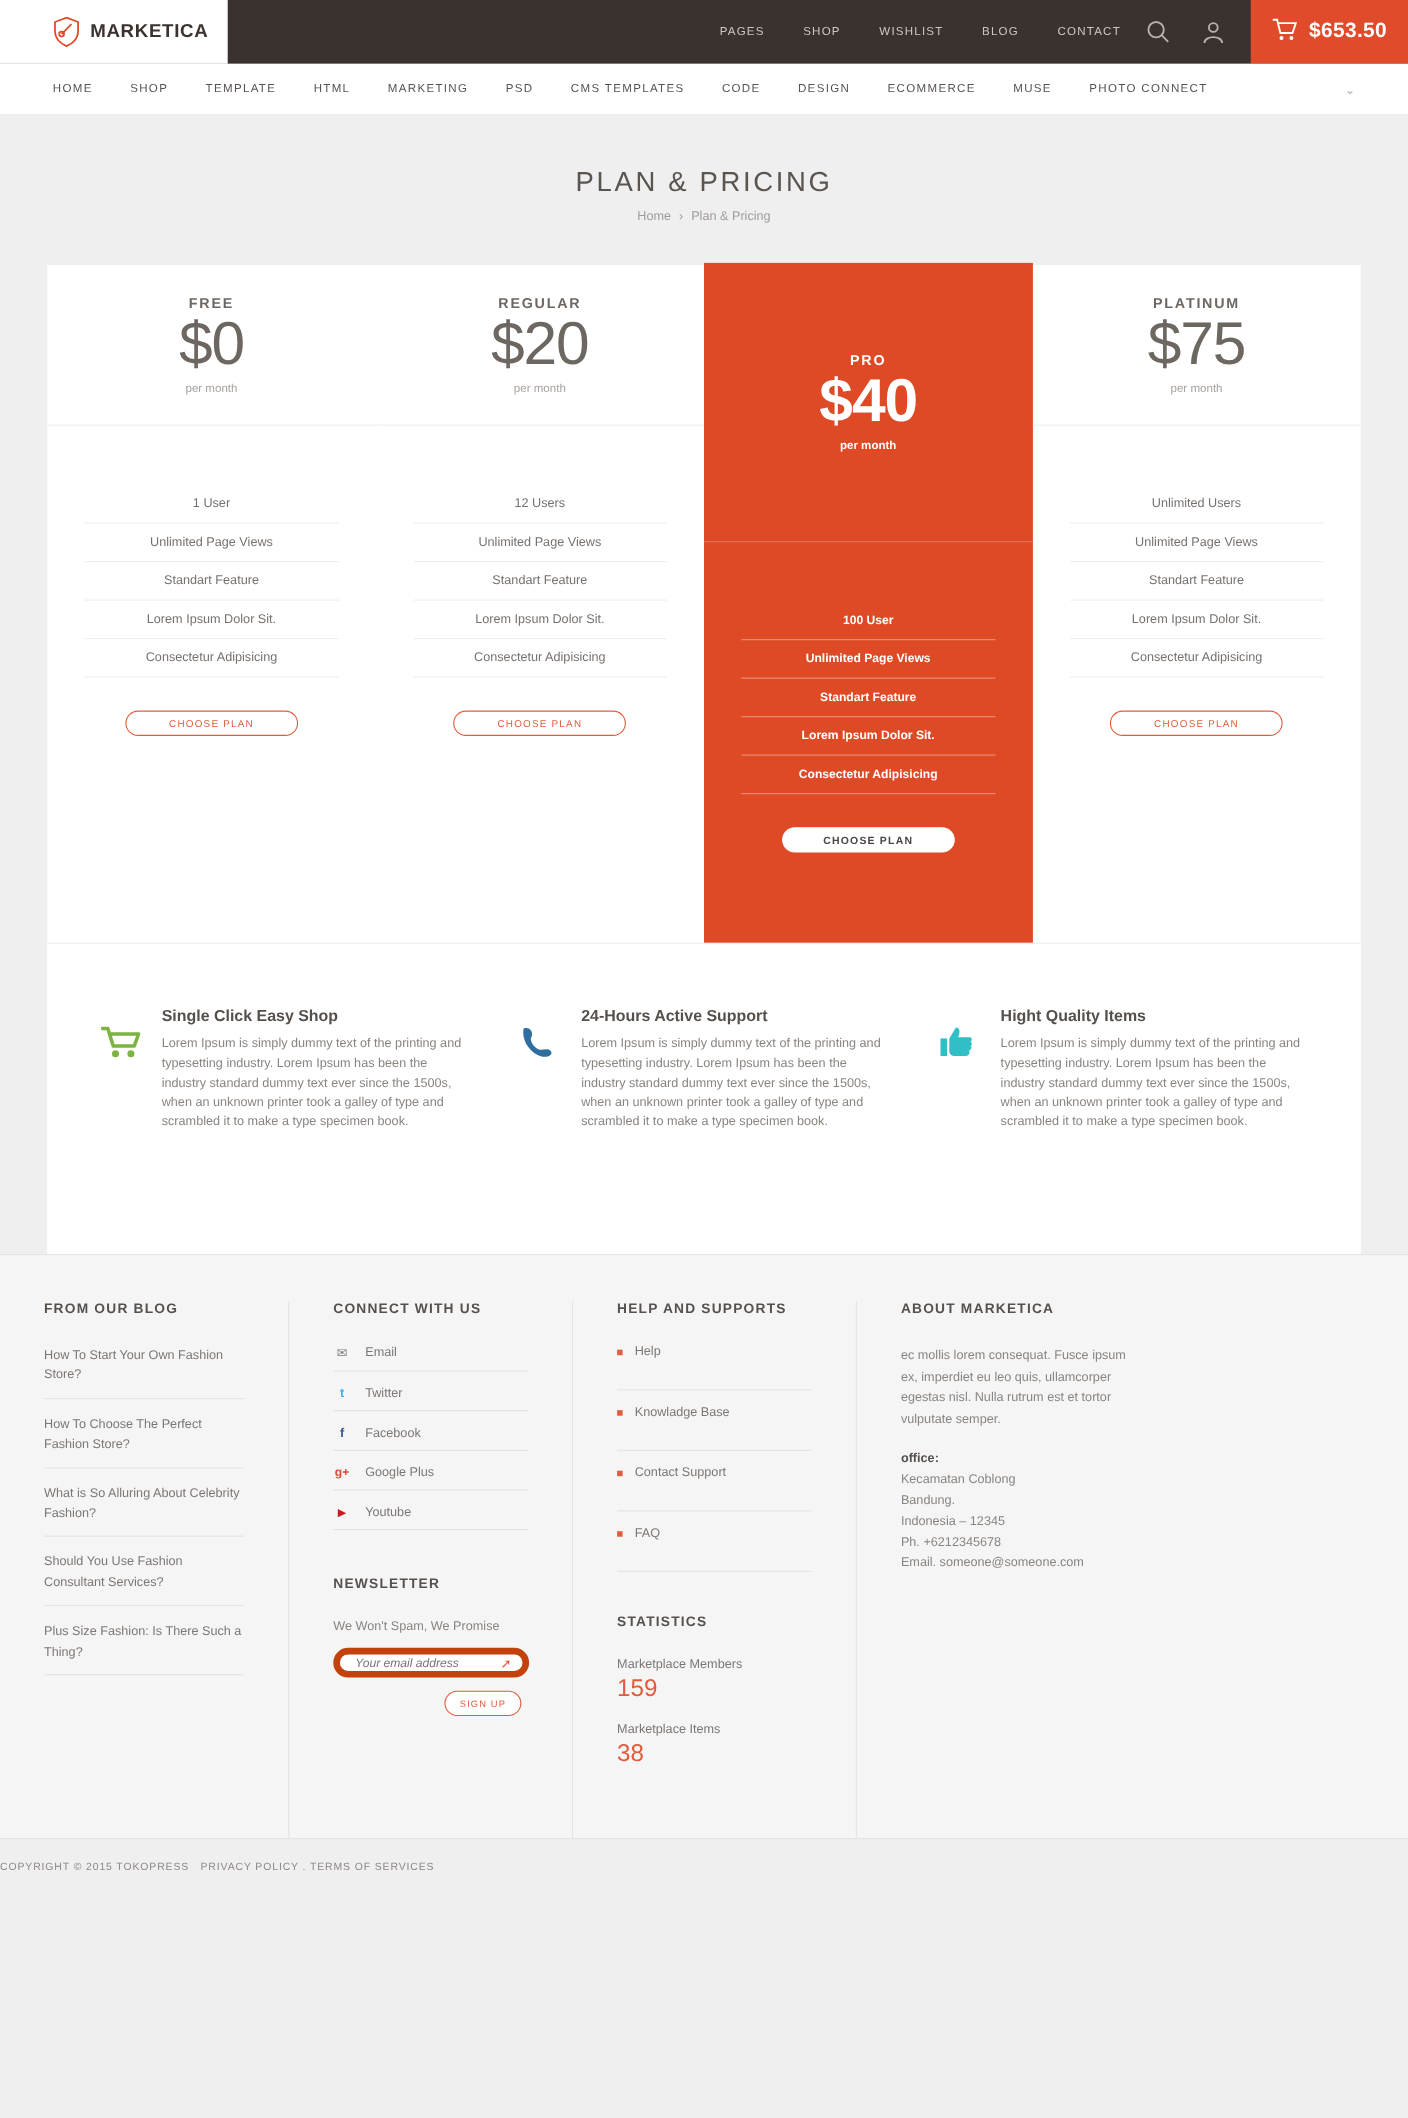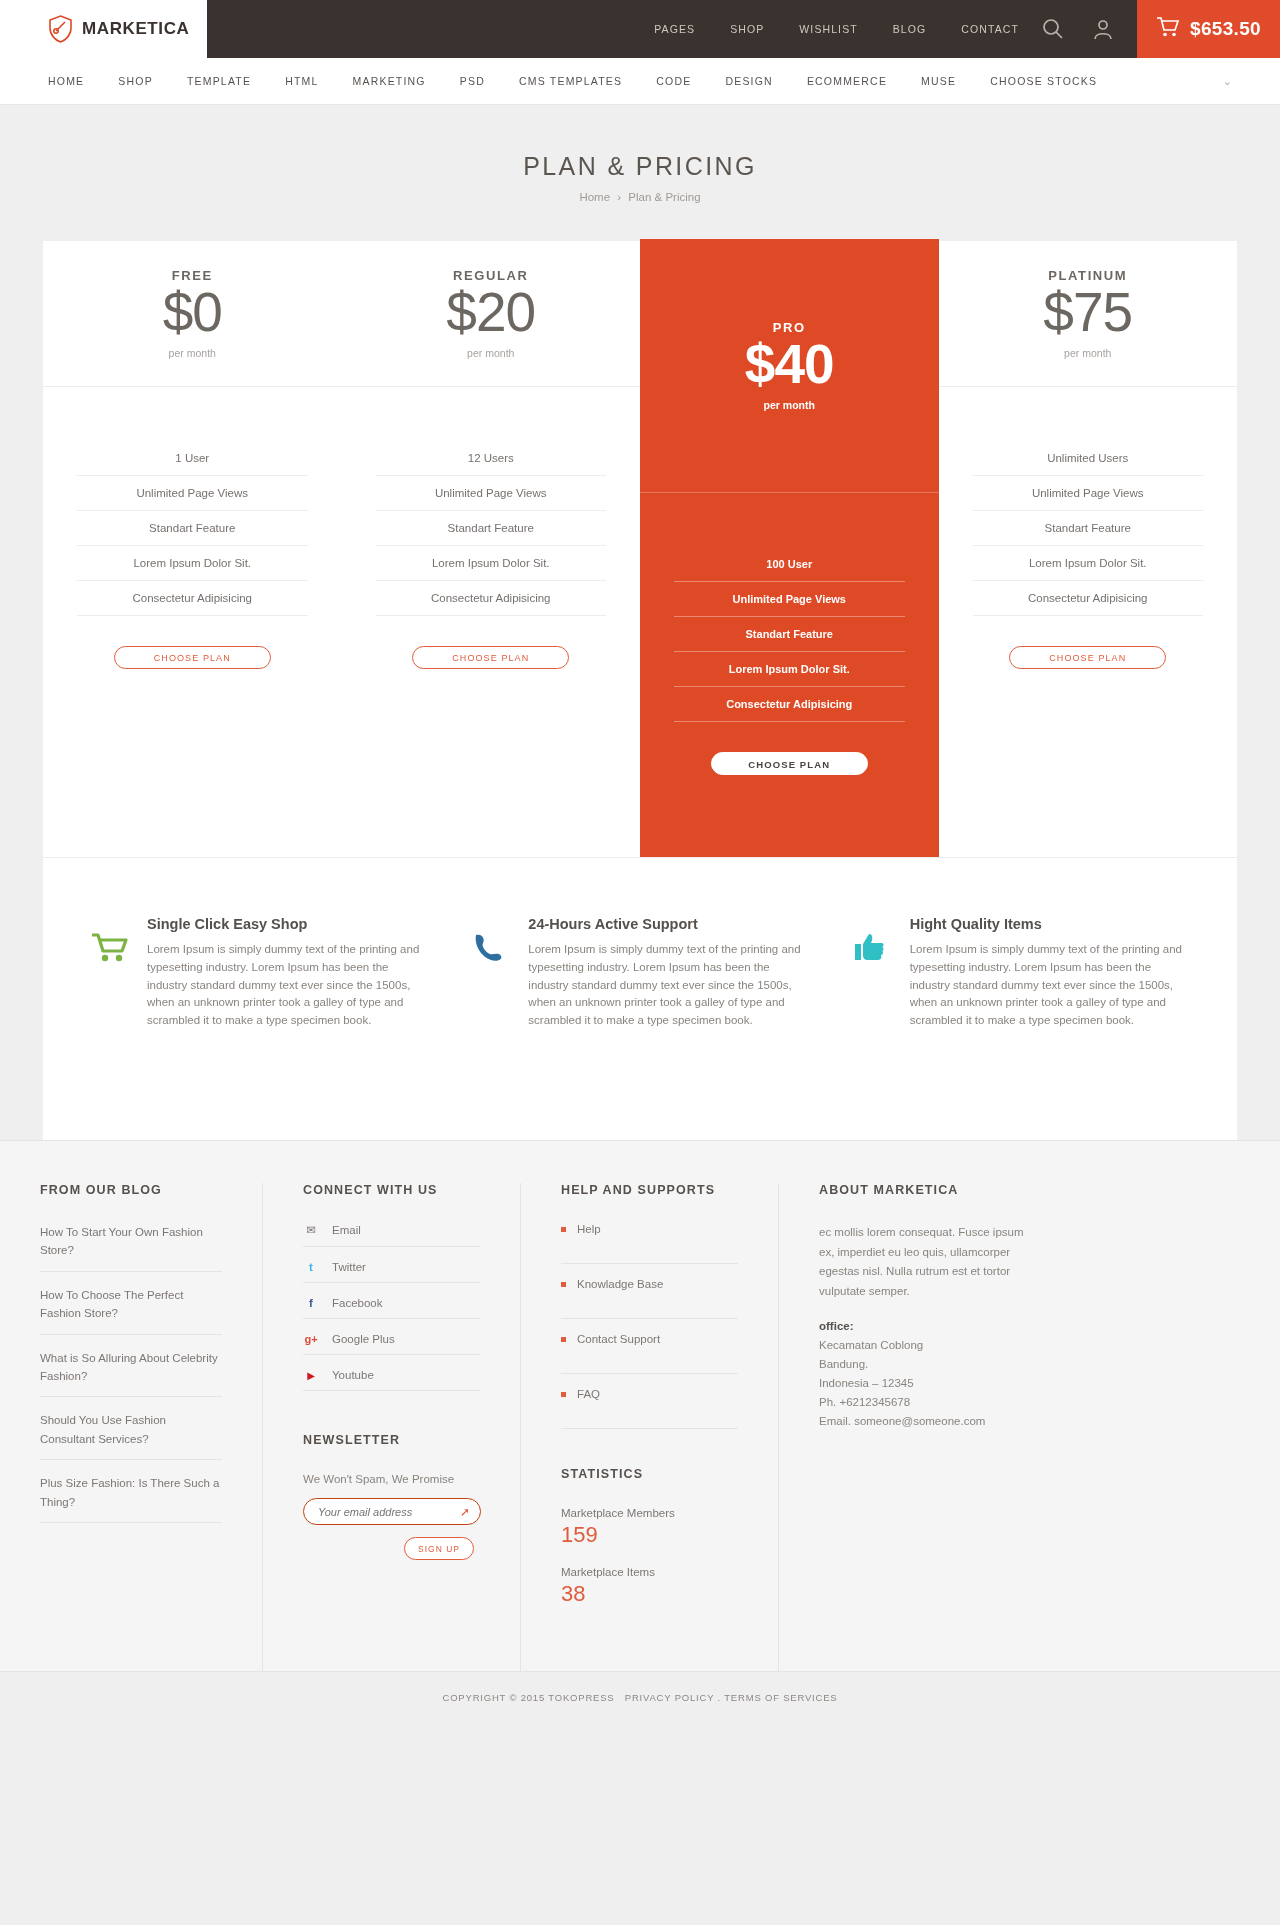--- a/index.html
+++ b/index.html
@@ -237,21 +237,21 @@
     color: #7d7773;
     padding-bottom: 9px;
     border-bottom: 1px solid #e4e4e4;
     margin-bottom: 14px;
   }
   .social .sicon { width: 16px; text-align: center; }
   .news-sub { font-size: 11.5px; color: #8a847f; margin: 0 0 13px; }
   .news-field {
     width: 178px;
     height: 27px;
-    border: 1px solid #c2410c;
+    border: 6px solid #c2410c;
     border-radius: 14px;
     background: #fff;
     display: flex;
     align-items: center;
     padding: 0 12px;
     position: relative;
   }
   .news-field input {
     border: 0;
     outline: 0;
@@ -290,21 +290,20 @@
   }
   .bullet { width: 5px; height: 5px; background: #e05c3c; display: inline-block; }
   .stat-label { font-size: 11.5px; color: #7d7773; margin: 0 0 3px; }
   .stat-value { font-size: 22px; color: #e05c3c; margin: 0 0 18px; }
   .about-p { font-size: 11.5px; line-height: 1.7; color: #8a847f; margin: 0 0 16px; }
   .about-office { font-size: 11.5px; line-height: 1.65; color: #8a847f; }
   .about-office b { color: #57514d; margin-top: 48px; }
 
   .copyright {
     background: #efefef;
-    text-align: center;
     padding: 20px 0 24px;
     font-size: 9.5px;
     letter-spacing: .8px;
     color: #8d8783;
     border-top: 1px solid #e4e4e4;
   }
   .copyright a { color: #8d8783; text-decoration: none; }
 </style>
 </head>
 <body>
@@ -363,21 +362,21 @@
     <a href="#">SHOP</a>
     <a href="#">TEMPLATE</a>
     <a href="#">HTML</a>
     <a href="#">MARKETING</a>
     <a href="#">PSD</a>
     <a href="#">CMS TEMPLATES</a>
     <a href="#">CODE</a>
     <a href="#">DESIGN</a>
     <a href="#">ECOMMERCE</a>
     <a href="#">MUSE</a>
-    <a href="#">CHOOSE STOCKS</a>
+    <a href="#">PHOTO CONNECT</a>
     <span class="nav-caret">⌄</span>
   </div>
 
   <div class="pagehead">
     <h1>PLAN &amp; PRICING</h1>
     <div class="crumb">
       <a href="#" style="color:#a19b97;text-decoration:none">Home</a>
       <span class="sep">›</span>
       <span>Plan &amp; Pricing</span>
     </div>

